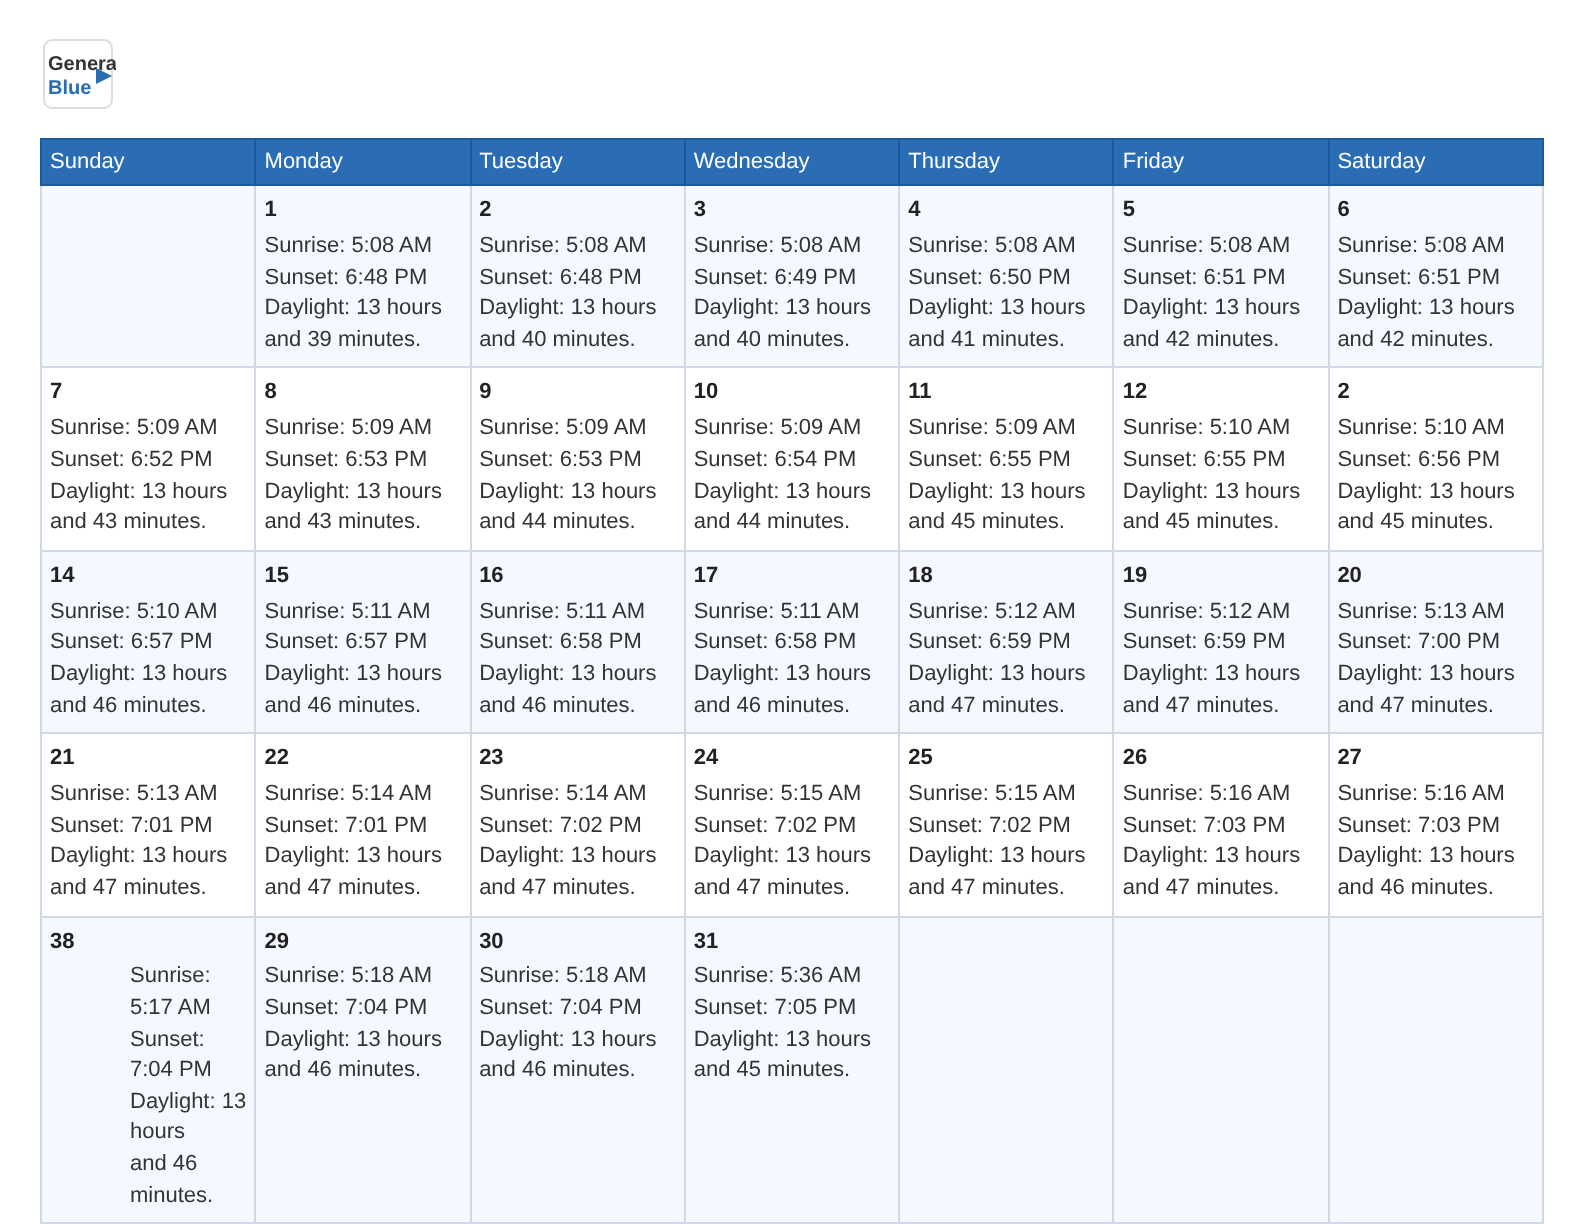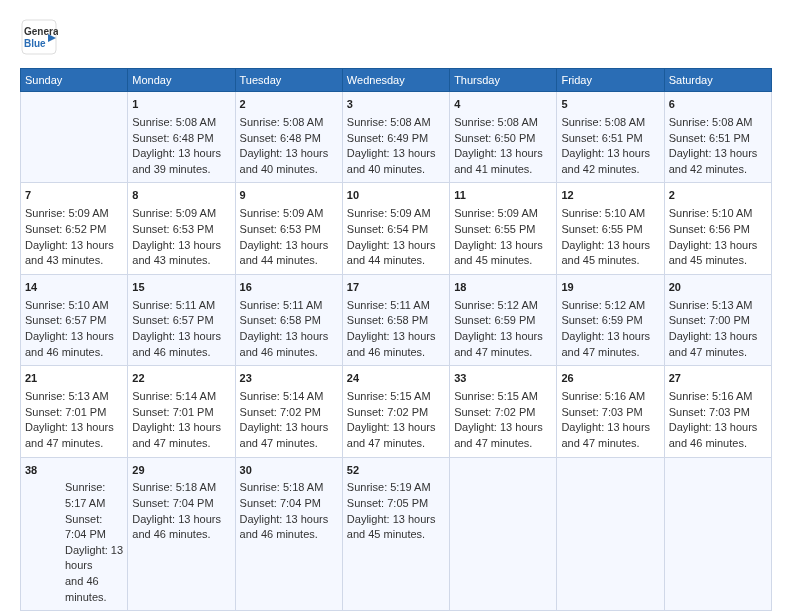--- a/index.html
+++ b/index.html
@@ -288,21 +288,21 @@
 and 47 minutes.</div>
           </td>
           <td>
             <span class="day-num">24</span>
             <div class="cell-content" style="white-space: pre-line;">Sunrise: 5:15 AM
 Sunset: 7:02 PM
 Daylight: 13 hours
 and 47 minutes.</div>
           </td>
           <td>
-            <span class="day-num">33</span>
+            <span class="day-num">25</span>
             <div class="cell-content" style="white-space: pre-line;">Sunrise: 5:15 AM
 Sunset: 7:02 PM
 Daylight: 13 hours
 and 47 minutes.</div>
           </td>
           <td>
             <span class="day-num">26</span>
             <div class="cell-content" style="white-space: pre-line;">Sunrise: 5:16 AM
 Sunset: 7:03 PM
 Daylight: 13 hours
@@ -332,22 +332,22 @@
 and 46 minutes.</div>
           </td>
           <td>
             <span class="day-num">30</span>
             <div class="cell-content" style="white-space: pre-line;">Sunrise: 5:18 AM
 Sunset: 7:04 PM
 Daylight: 13 hours
 and 46 minutes.</div>
           </td>
           <td>
-            <span class="day-num">52</span>
-            <div class="cell-content" style="white-space: pre-line;">Sunrise: 5:19 AM
+            <span class="day-num">31</span>
+            <div class="cell-content" style="white-space: pre-line;">Sunrise: 5:36 AM
 Sunset: 7:05 PM
 Daylight: 13 hours
 and 45 minutes.</div>
           </td>
           <td></td>
           <td></td>
           <td></td>
         </tr>
       </tbody>
   </table>

